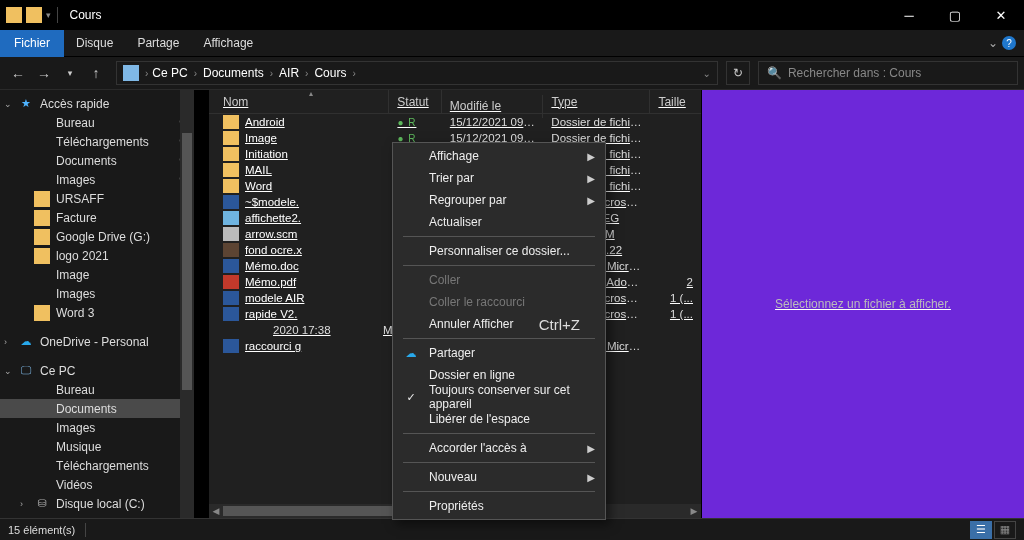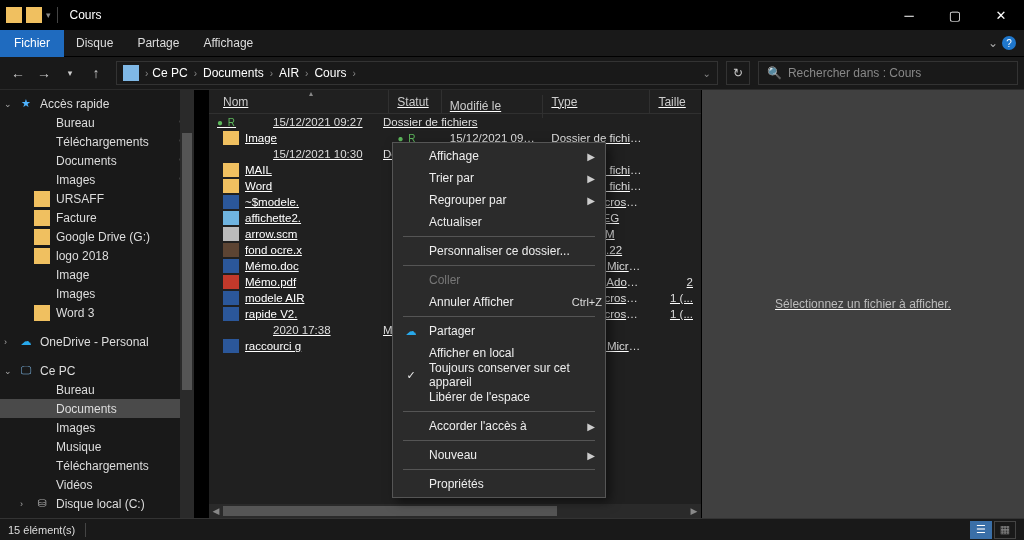--- a/index.html
+++ b/index.html
@@ -73,31 +73,31 @@
 .ficn.folder { background:#f0c060; }
 .ficn.word { background:#2b579a; }
 .ficn.jpeg { background:#6fb4e0; }
 .ficn.generic { background:#bbb; }
 .ficn.xcf { background:#5c4433; }
 .ficn.pdf { background:#c1392b; }
 .h-scroll { position:absolute; bottom:0; left:0; right:0; height:14px; background:#2a2a2a; display:flex; align-items:center; }
 .h-scroll .arrow { width:14px; height:14px; display:flex; align-items:center; justify-content:center; color:#888; font-size:9px; }
 .h-scroll .track { flex:1; height:14px; position:relative; }
 .h-scroll .thumb { position:absolute; left:0; width:72%; top:2px; bottom:2px; background:#555; }
-.preview-pane { flex:1; background:#404040; display:flex; align-items:center; justify-content:center; color:#bbb; border-left:1px solid #000; }
+.preview-pane { flex:1; background:#6d28d9; display:flex; align-items:center; justify-content:center; color:#bbb; border-left:1px solid #000; }
 .statusbar { height:22px; background:#191919; border-top:1px solid #333; display:flex; align-items:center; padding:0 8px; color:#ddd; font-size:11px; }
 .statusbar .views { margin-left:auto; display:flex; gap:2px; }
 .statusbar .views div { width:22px; height:18px; border:1px solid #444; display:flex; align-items:center; justify-content:center; color:#888; }
 .statusbar .views .active { background:#3a6fa8; color:#fff; border-color:#3a6fa8; }
 .context-menu { position:absolute; left:392px; top:142px; width:214px; background:#2b2b2b; border:1px solid #555; box-shadow:4px 4px 10px rgba(0,0,0,.5); z-index:100; padding:2px 0; }
 .context-menu .sep { height:1px; background:#555; margin:3px 10px; }
 .context-menu .mi { height:22px; display:flex; align-items:center; padding:0 28px 0 36px; color:#eee; position:relative; font-size:12px; }
 .context-menu .mi.disabled { color:#777; }
 .context-menu .mi .arrow { position:absolute; right:10px; color:#ccc; font-size:10px; }
-.context-menu .mi .shortcut { position:absolute; right:3px; color:#ddd; font-size:11px; }
+.context-menu .mi .shortcut { position:absolute; right:25px; color:#ddd; font-size:15px; }
 .context-menu .mi .micon { position:absolute; left:10px; width:16px; height:16px; display:flex; align-items:center; justify-content:center; font-size:11px; }
 .context-menu .mi .micon.cloud { color:#28a8ea; }
 .context-menu .mi .micon.check { color:#eee; }
 .v-scroll { width:14px; background:#000; }
 </style>
 </head>
 <body>
 
 <div class="window">
 
@@ -189,21 +189,21 @@
             <div class="item sub">
               <span class="icn folder"></span>
               <span>Facture</span>
             </div>
             <div class="item sub">
               <span class="icn folder"></span>
               <span>Google Drive (G:)</span>
             </div>
             <div class="item sub">
               <span class="icn folder"></span>
-              <span>logo 2018</span>
+              <span>logo 2021</span>
             </div>
             <div class="item sub">
               <span class="icn img"></span>
               <span>Image</span>
             </div>
             <div class="item sub">
               <span class="icn img"></span>
               <span>Images</span>
             </div>
             <div class="item sub">
@@ -271,36 +271,44 @@
               <span>Nom</span>
               <span class="sort">▴</span>
             </div>
           <div class="col status">Statut</div>
           <div class="col modif">Modifié le</div>
           <div class="col type">Type</div>
           <div class="col taille">Taille</div>
         </div>
         <div class="rows" id="file-rows">
             <div class="row">
+              <div class="c name">
+                <span class="ficn folder"></span>
+                <span>Android</span>
+              </div>
               <div class="c status">● R</div>
               <div class="c modif">15/12/2021 09:27</div>
               <div class="c type">Dossier de fichiers</div>
               <div class="c taille"></div>
             </div>
             <div class="row">
               <div class="c name">
                 <span class="ficn folder"></span>
                 <span>Image</span>
               </div>
               <div class="c status">● R</div>
               <div class="c modif">15/12/2021 09:27</div>
               <div class="c type">Dossier de fichiers</div>
               <div class="c taille"></div>
             </div>
             <div class="row">
+              <div class="c name">
+                <span class="ficn folder"></span>
+                <span>Initiation</span>
+              </div>
               <div class="c status"></div>
               <div class="c modif">15/12/2021 10:30</div>
               <div class="c type">Dossier de fichiers</div>
               <div class="c taille"></div>
             </div>
             <div class="row">
               <div class="c name">
                 <span class="ficn folder"></span>
                 <span>MAIL</span>
               </div>
@@ -457,31 +465,34 @@
         <span>Actualiser</span>
       </div>
       <div class="sep"></div>
       <div class="mi">
         <span>Personnaliser ce dossier...</span>
       </div>
       <div class="sep"></div>
       <div class="mi disabled">
         <span>Coller</span>
       </div>
+      <div class="mi disabled">
+        <span>Coller le raccourci</span>
+      </div>
       <div class="mi">
         <span>Annuler Afficher</span>
         <span class="shortcut">Ctrl+Z</span>
       </div>
       <div class="sep"></div>
       <div class="mi">
         <span class="micon cloud">☁</span>
         <span>Partager</span>
       </div>
       <div class="mi">
-        <span>Afficher en local</span>
+        <span>Dossier en ligne</span>
       </div>
       <div class="mi">
         <span class="micon check">✓</span>
         <span>Toujours conserver sur cet appareil</span>
       </div>
       <div class="mi">
         <span>Libérer de l'espace</span>
       </div>
       <div class="sep"></div>
       <div class="mi">

